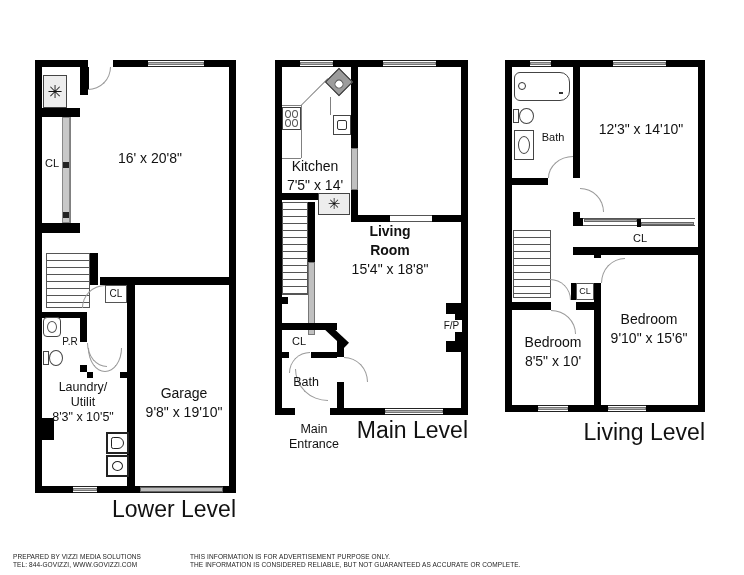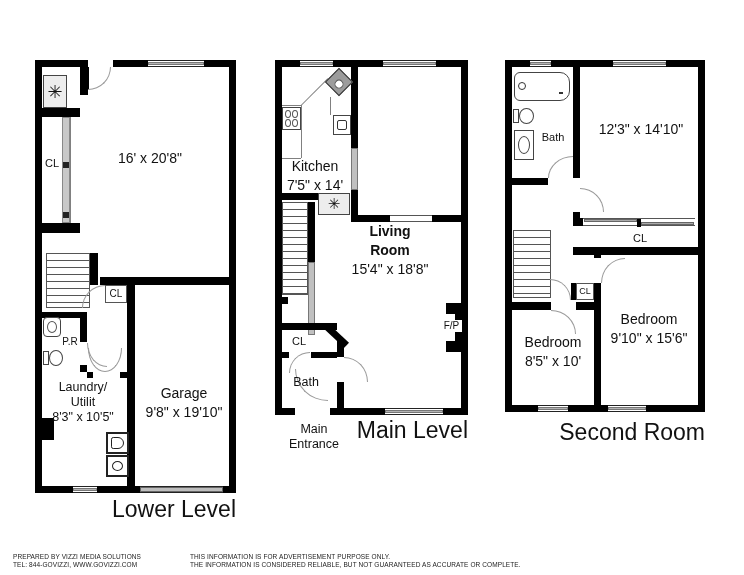--- a/index.html
+++ b/index.html
@@ -264,21 +264,21 @@
   <div class="winh" style="left:26px;bottom:-7px;width:30px;height:7px;">
       <div class="sill"></div>
     </div>
   <div class="winh" style="left:96px;bottom:-7px;width:38px;height:7px;">
       <div class="sill"></div>
     </div>
 </div>
 
 <div class="title" style="left:36px;top:496px;width:200px;">Lower Level</div>
 <div class="title" style="left:268px;top:417px;width:200px;">Main Level</div>
-<div class="title" style="left:505px;top:419px;width:200px;">Second Room</div>
+<div class="title" style="left:505px;top:419px;width:200px;">Living Level</div>
 <div class="lbl s12" style="left:283px;top:422px;width:62px;">Main Entrance</div>
 
 <div class="foot" style="left:13px;top:553px;">
   <div>PREPARED BY VIZZI MEDIA SOLUTIONS</div>
   <div>TEL: 844-GOVIZZI, WWW.GOVIZZI.COM</div>
 </div>
 <div class="foot" style="left:190px;top:553px;">
   <div>THIS INFORMATION IS FOR ADVERTISEMENT PURPOSE ONLY.</div>
   <div>THE INFORMATION IS CONSIDERED RELIABLE, BUT NOT GUARANTEED AS ACCURATE OR COMPLETE.</div>
 </div>

